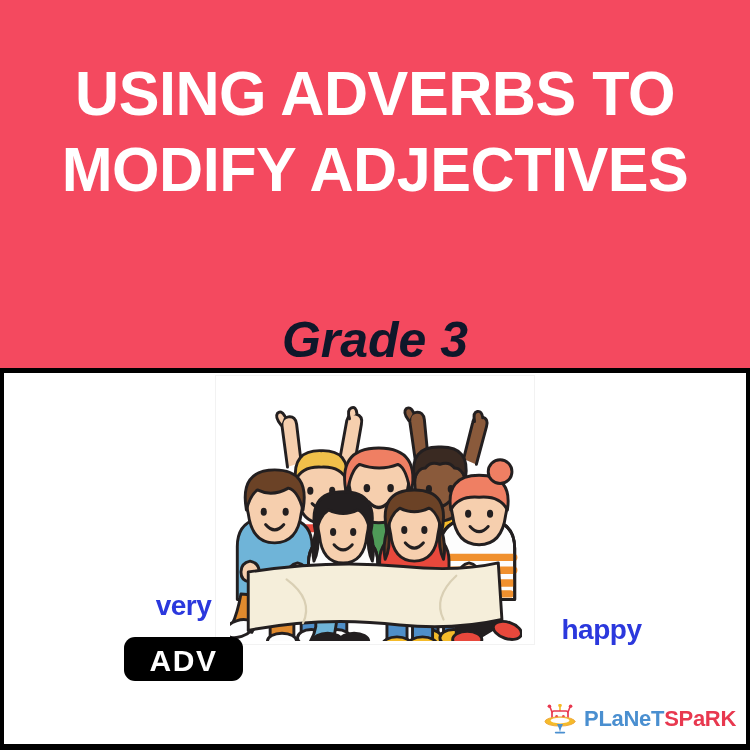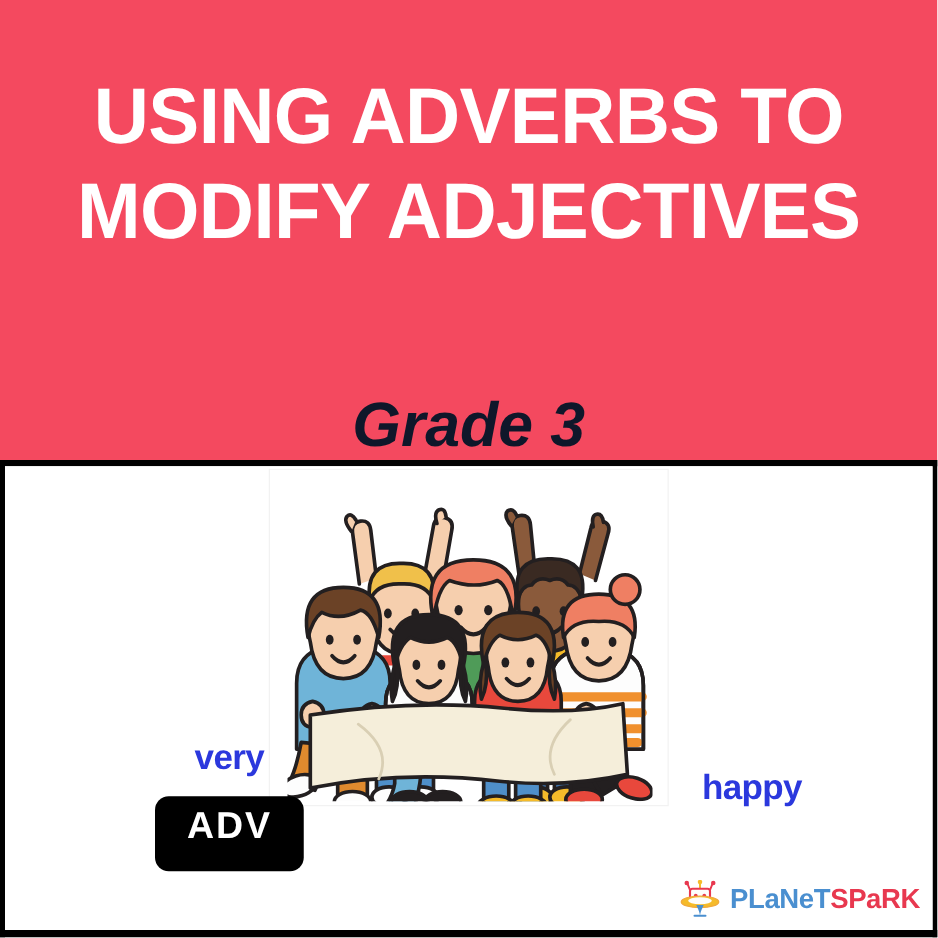--- a/index.html
+++ b/index.html
@@ -72,21 +72,21 @@
   .word-card.left{left:62px;top:210px;width:235px;}
   .word-card.right{left:480px;top:210px;width:235px;margin-top:24px;}
   .word{
     font-size:28px;font-weight:700;color:#2b38dd;
     line-height:46px;letter-spacing:-0.5px;
   }
   .tag{
     display:inline-block;margin-top:8px;
     background:#000000;color:#ffffff;
     border-radius:11px;
-    padding:8px 26px 20px 26px;
+    padding:8px 26px 4px 26px;
     font-size:30px;font-weight:700;letter-spacing:1.5px;
     line-height:32px;
   }
 
   
   .logo{
     position:absolute;right:10px;bottom:10px;
     display:flex;align-items:center;gap:7px;
   }
   .logo-mark{width:34px;height:30px;display:block;}

